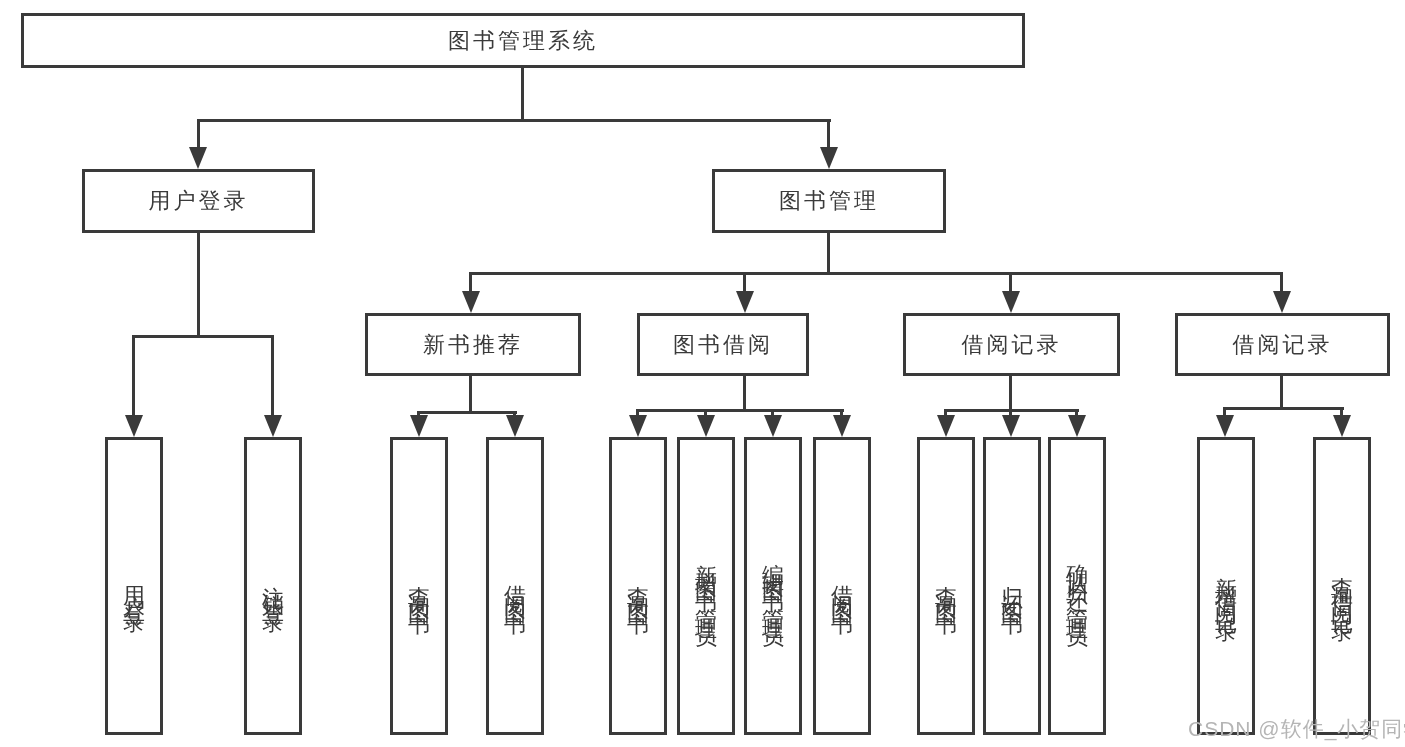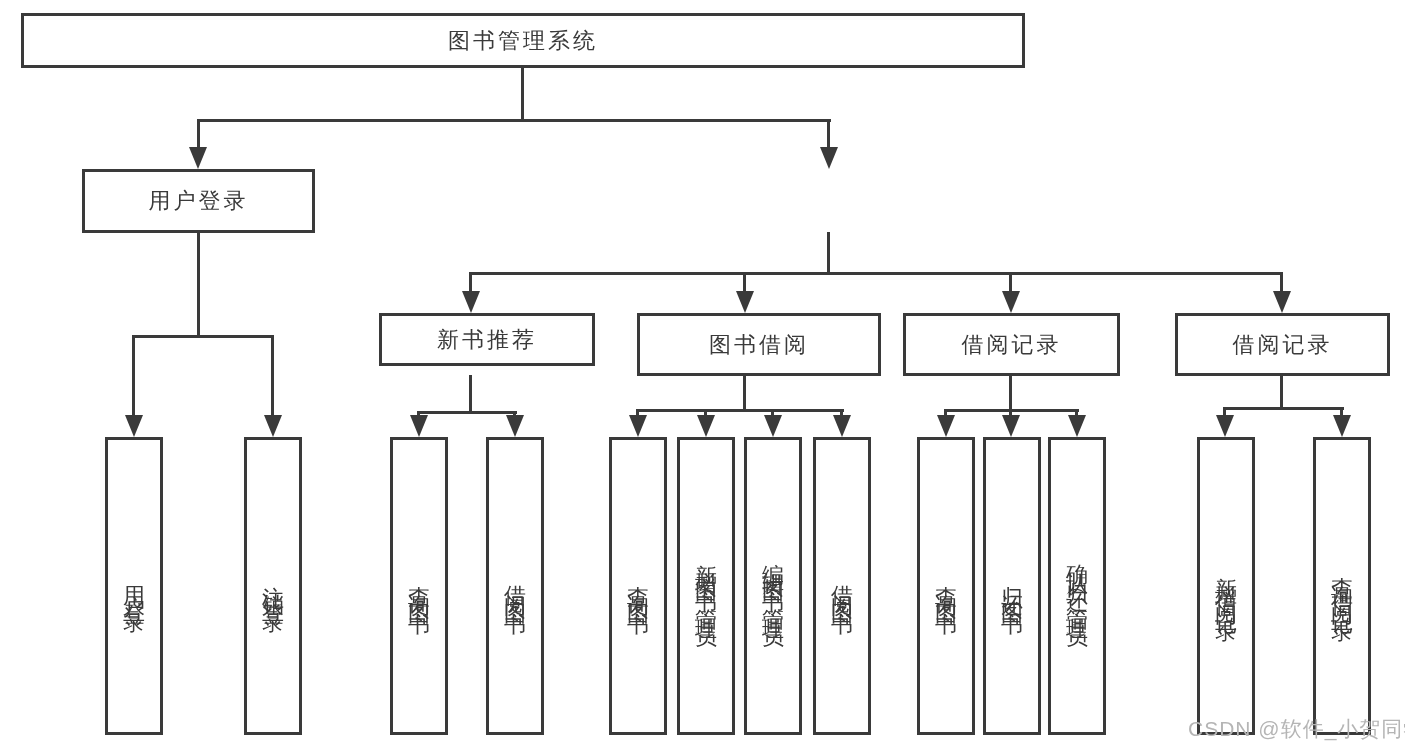--- a/index.html
+++ b/index.html
@@ -42,24 +42,25 @@
 </style>
 </head>
 <body>
 
 <div id="stage">
 
   <div class="hbox" style="left:21px;top:13px;width:1004px;height:55px">图书管理系统</div>
 
   <div class="hbox" style="left:82px;top:169px;width:233px;height:64px">用户登录</div>
 
+  <div class="hbox" style="left:712px;top:169px;width:234px;height:64px">图书管理</div>
 
-  <div class="hbox" style="left:379px;top:313px;width:216px;height:53px">新书推荐</div>
+  <div class="hbox" style="left:365px;top:313px;width:216px;height:63px">新书推荐</div>
 
-  <div class="hbox" style="left:637px;top:313px;width:244px;height:63px">图书借阅</div>
+  <div class="hbox" style="left:637px;top:313px;width:172px;height:63px">图书借阅</div>
 
   <div class="hbox" style="left:903px;top:313px;width:217px;height:63px">借阅记录</div>
 
   <div class="hbox" style="left:1175px;top:313px;width:215px;height:63px">借阅记录</div>
 
   <div class="vbox" style="left:105px">
     <span>用户登录</span>
   </div>
   <div class="vbox" style="left:244px">
     <span>注销登录</span>

